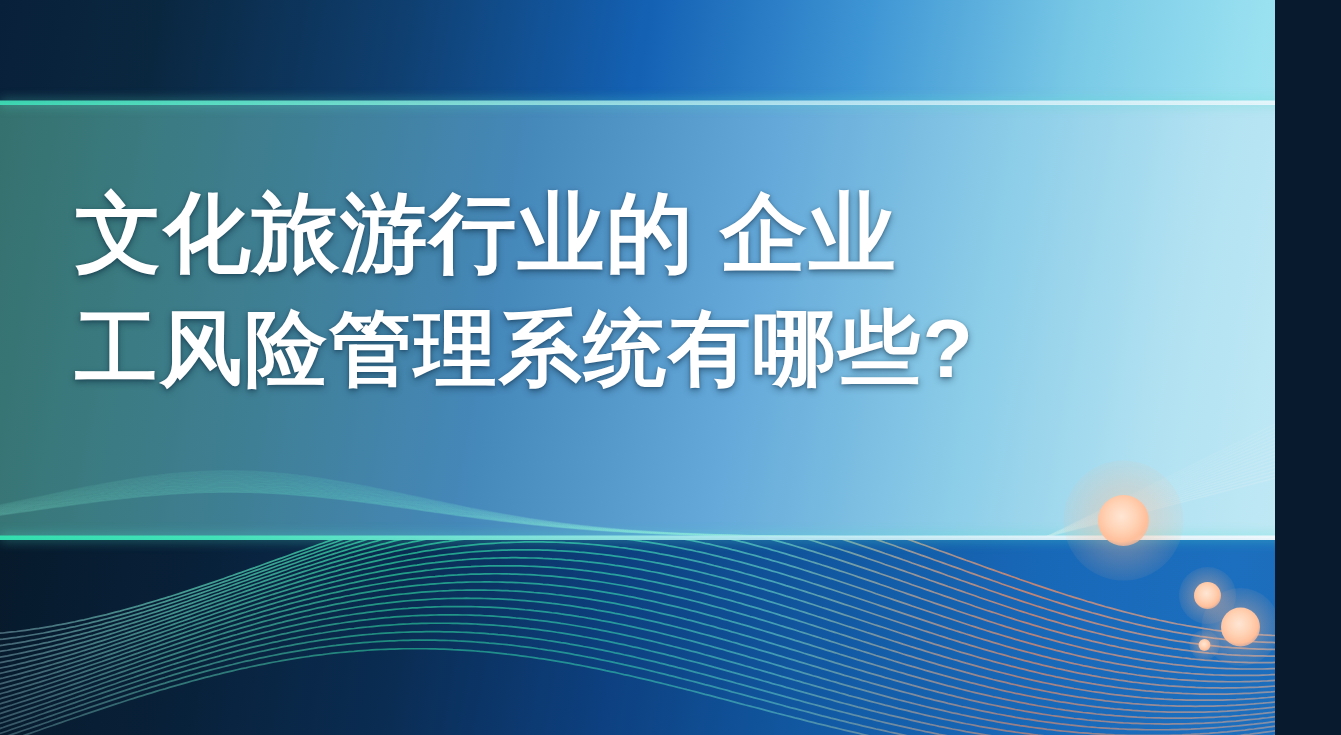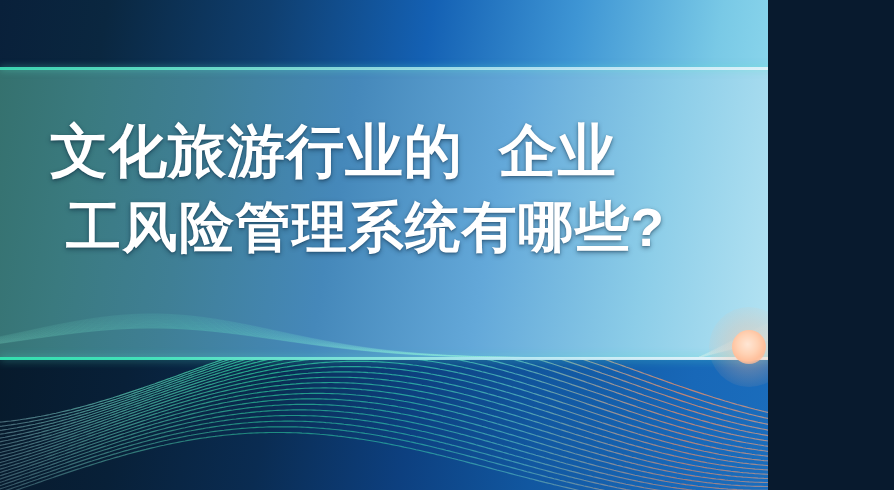--- a/index.html
+++ b/index.html
@@ -3,24 +3,24 @@
 <meta charset="utf-8">
 <title>Banner</title>
 <style>
   html, body {
     margin: 0;
     padding: 0;
     background: #081a2e;
   }
   #stage {
     position: relative;
-    width: 768px;
+    width: 850px;
     height: 490px;
     overflow: hidden;
-    font-family: Liberation Mono, monospace;
+    font-family: Liberation Sans, sans-serif;
     background: #15803d;
   }
 
   
   .band {
     position: absolute;
     left: 0;
     width: 894px;
   }
   #band-top {
@@ -149,21 +149,20 @@
     line-height: 76px;
     letter-spacing: 1px;
     white-space: nowrap;
     text-shadow:
       0 2px 5px rgba(8,30,52,.42),
       0 1px 2px rgba(8,30,52,.30);
   }
   #title-line-2 {
     font-size: 55px;
     letter-spacing: 1.5px;
-    margin-left: 16px;
   }
 </style>
 </head>
 <body>
 
 <div id="stage">
 
   <div class="band" id="band-top"></div>
   <div class="band" id="band-mid"></div>
   <div class="band" id="band-bot"></div>

